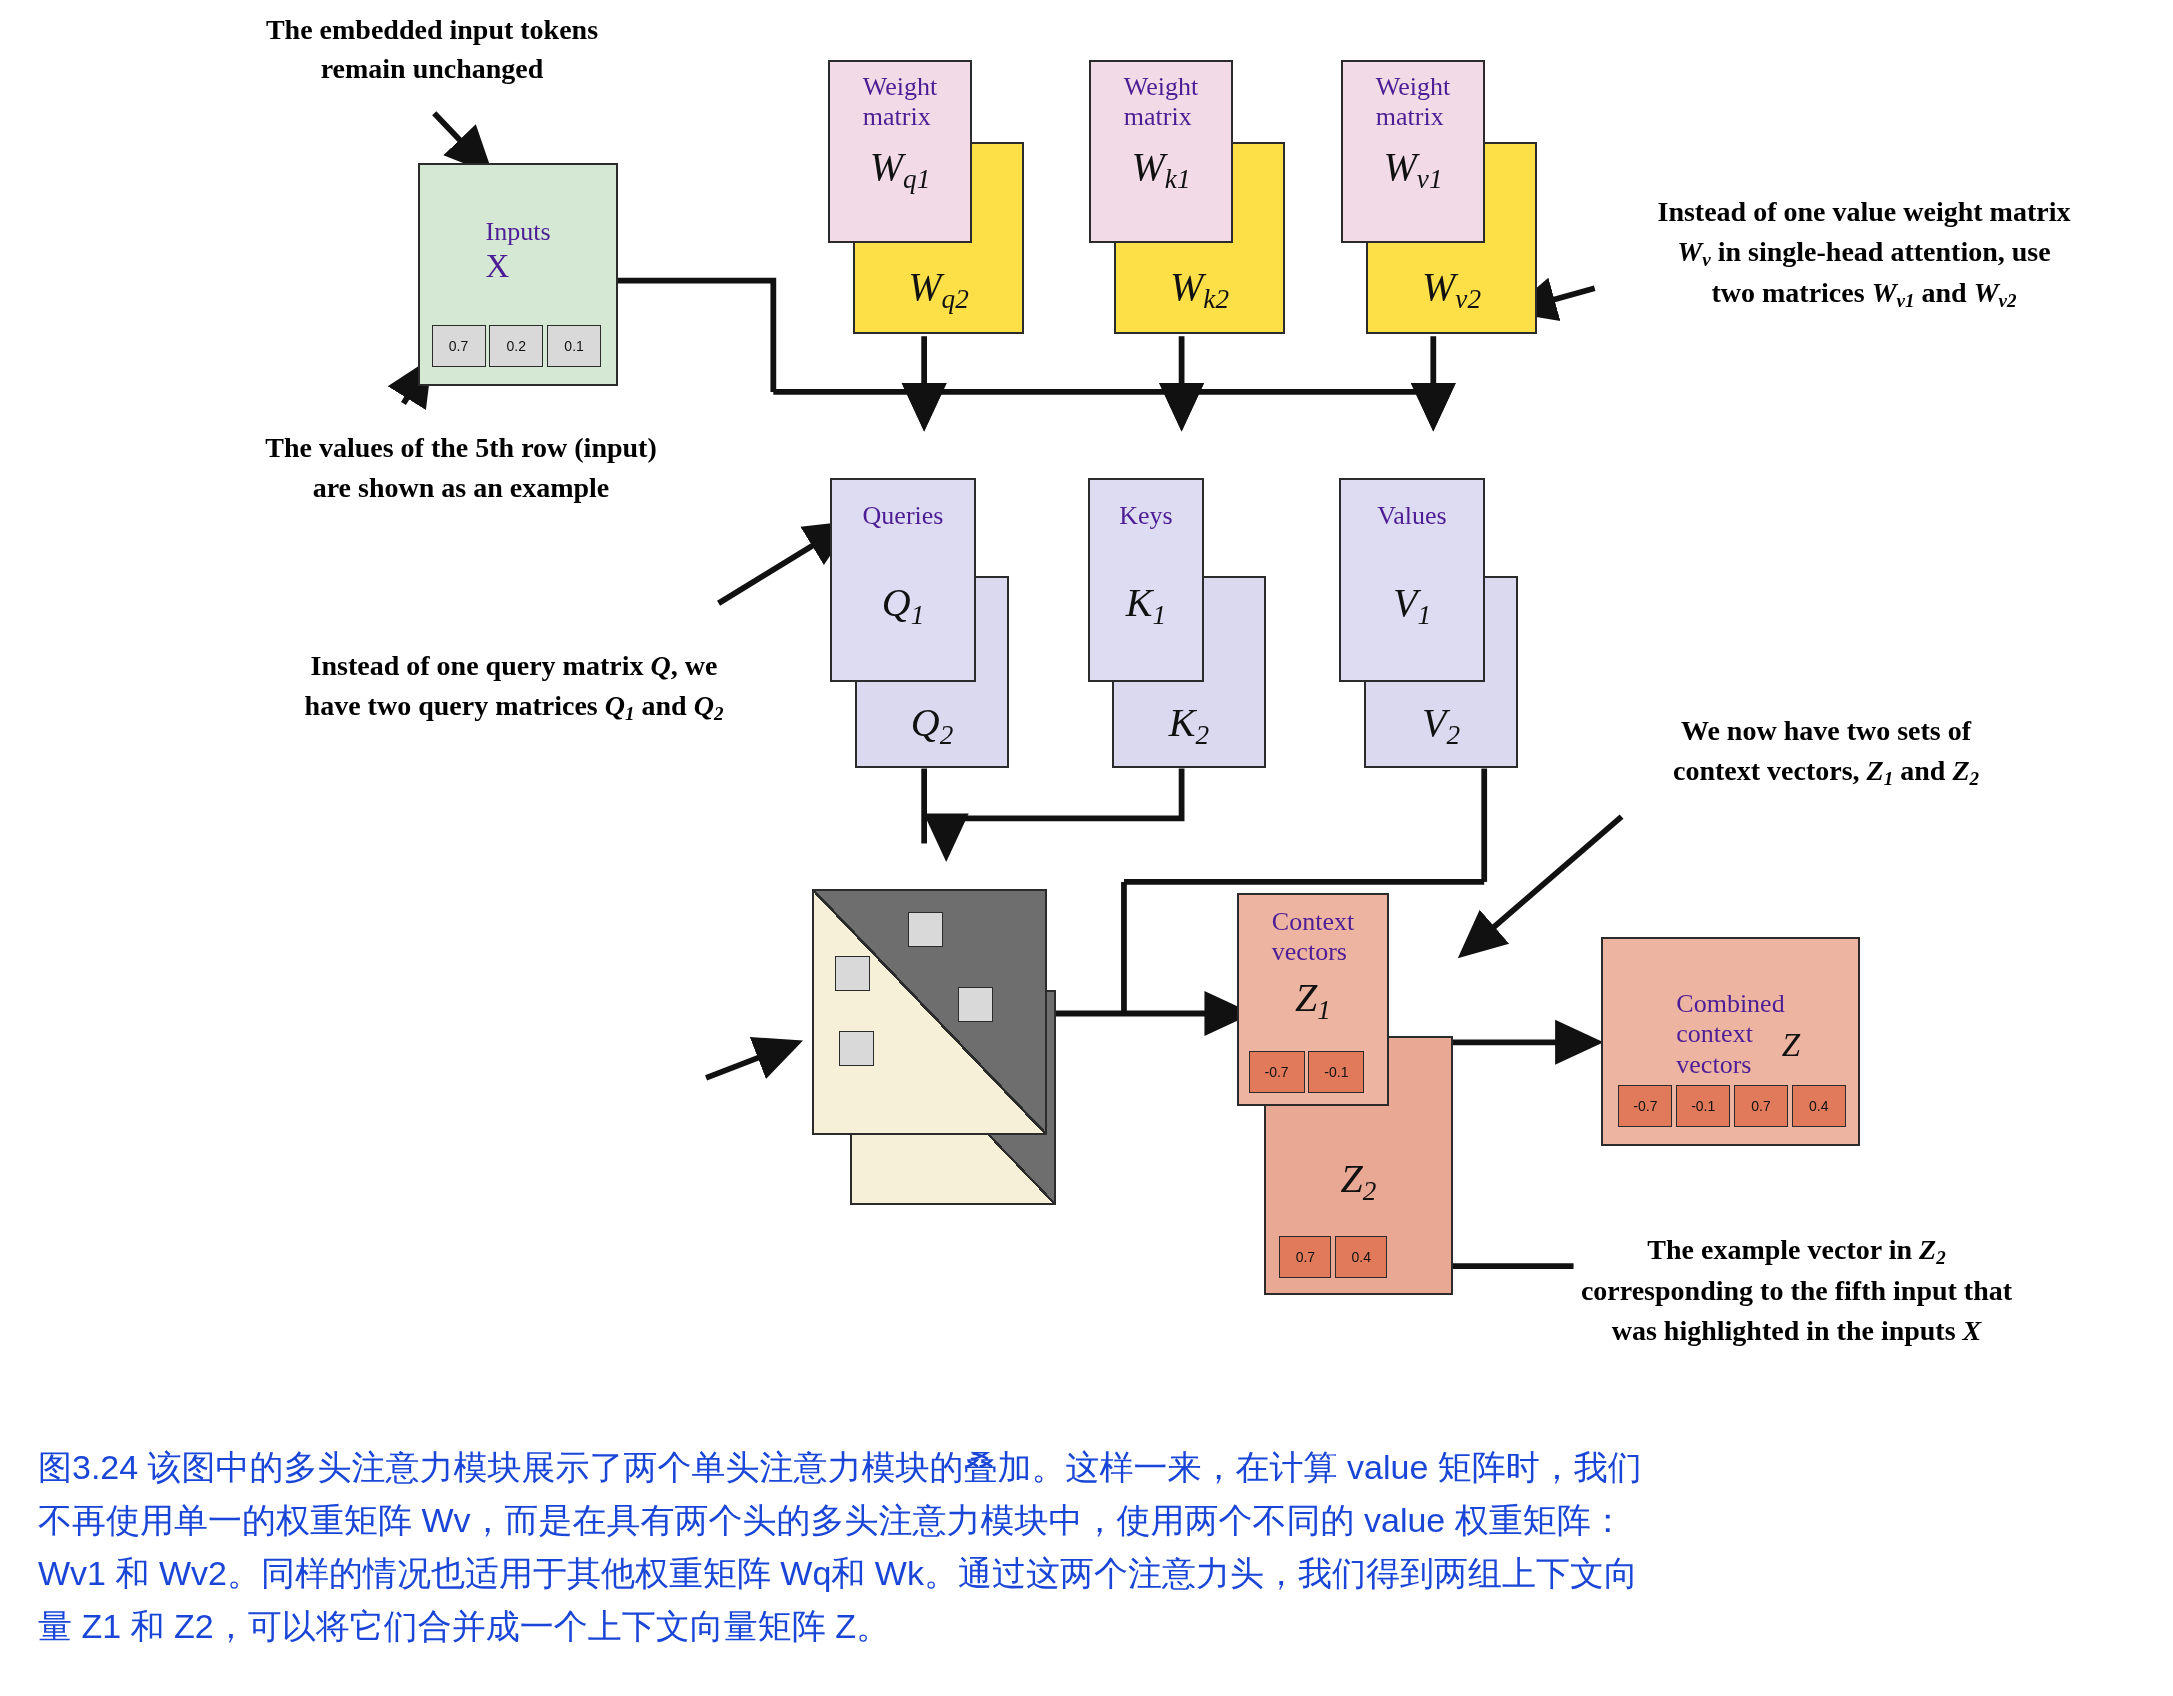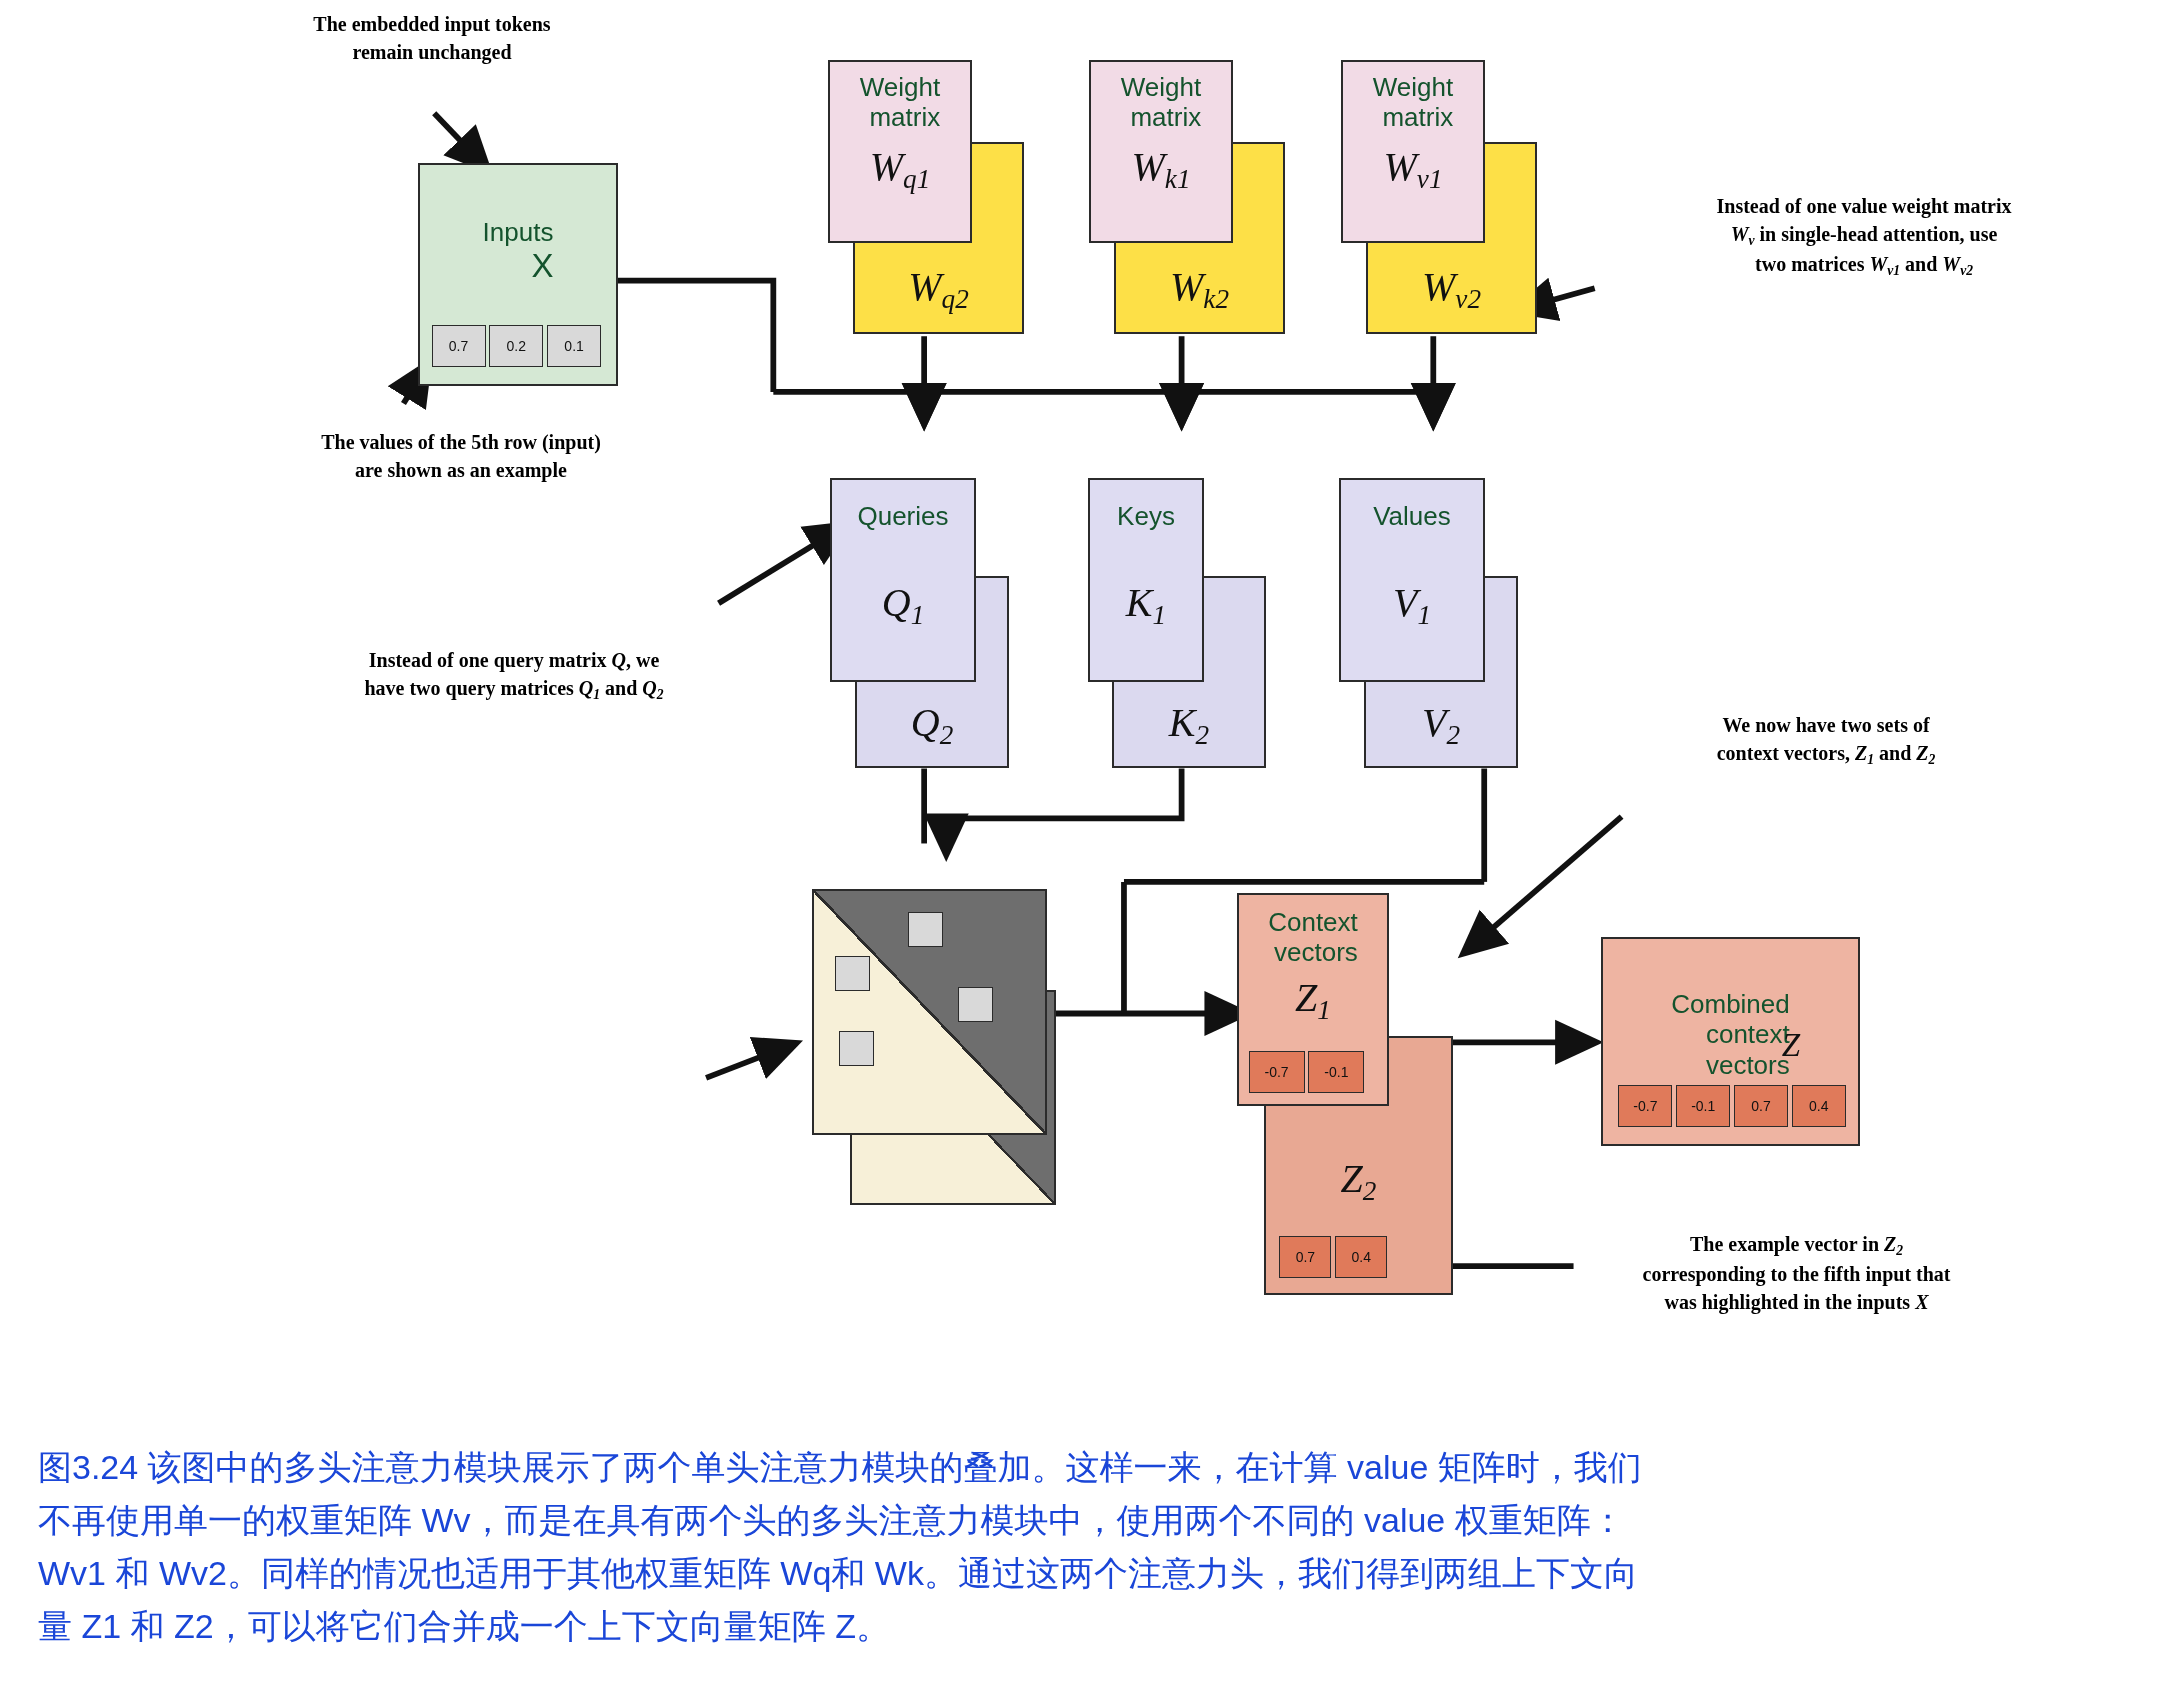--- a/index.html
+++ b/index.html
@@ -20,43 +20,43 @@
     width: 2173px;
     height: 1697px;
   }
   .abs { position: absolute; }
 
   
   .annot {
     font-family: "Liberation Serif", serif;
     font-weight: bold;
     color: #000;
-    font-size: 20px;
+    font-size: 28px;
     line-height: 1.42;
     text-align: center;
     white-space: pre-line;
   }
   .annot .it { font-style: italic; font-family: "Liberation Serif", serif; }
   .sub { font-size: 0.68em; vertical-align: -0.28em; }
 
   
   .box {
     box-sizing: border-box;
     border: 2.4px solid #2b2b2b;
     display: flex;
     flex-direction: column;
     align-items: center;
     justify-content: flex-start;
   }
   .box .ttl {
-    font-family: Liberation Sans, sans-serif;
+    font-family: Liberation Serif, serif;
     font-size: 26px;
-    color: #14532d;
+    color: #4c1d95;
     line-height: 1.18;
-    text-align: right;
+    text-align: left;
     margin-top: 9.6px;
     white-space: pre-line;
   }
   .box .mathlbl {
     font-family: "Liberation Serif", serif;
     font-style: italic;
     font-size: 40px;
     color: #111;
     text-align: center;
   }

